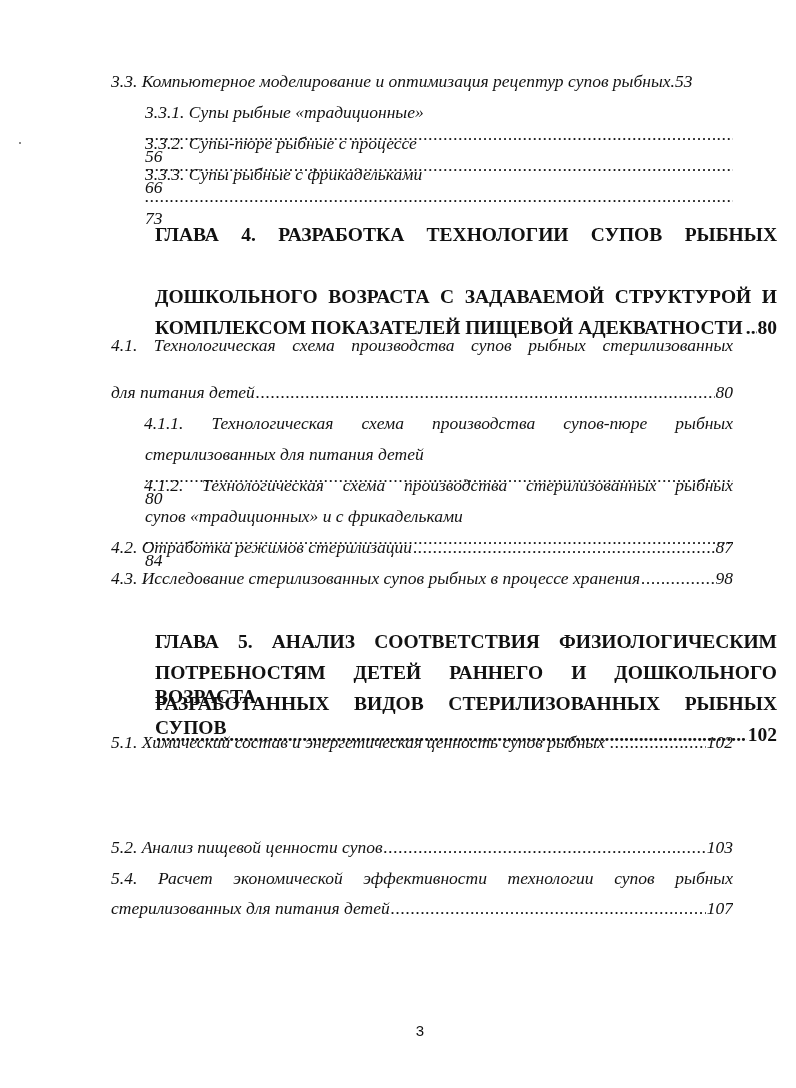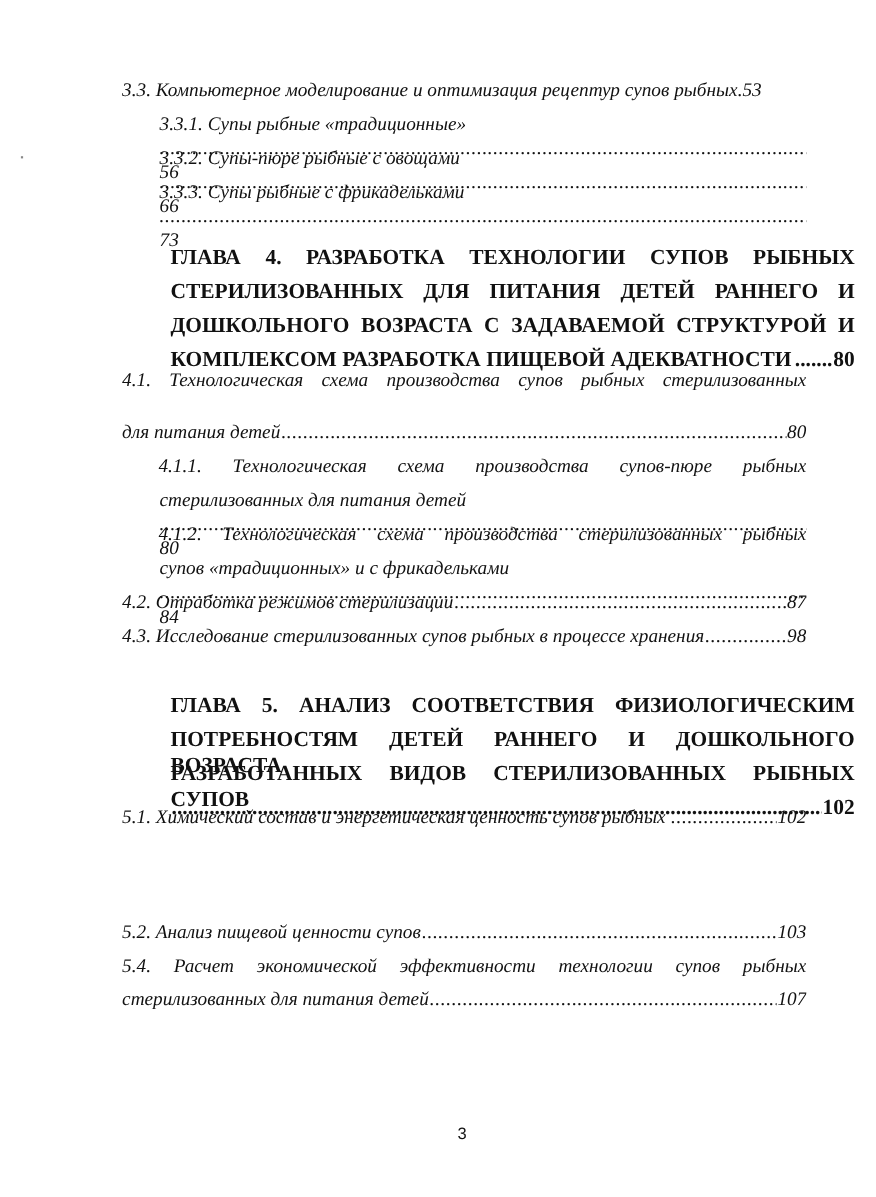--- a/index.html
+++ b/index.html
@@ -101,36 +101,35 @@
     <span>Компьютерное моделирование и оптимизация рецептур супов рыбных.</span><span>53</span>
   </div>
 
   <div class="line l2 leader" style="top:101px;">
     <span class="t"><span>3.3.1.</span> <span>Супы рыбные «традиционные»</span></span>
     <span class="dots"></span>
     <span class="p">56</span>
   </div>
 
   <div class="line l2 leader" style="top:132px;">
-    <span class="t"><span>3.3.2.</span> <span>Супы-пюре рыбные с овощами</span></span>
+    <span class="t"><span>3.3.2.</span> <span>Супы-пюре рыбные с процессе</span></span>
     <span class="dots"></span>
     <span class="p">66</span>
   </div>
 
   <div class="line l2 leader" style="top:163px;">
     <span class="t"><span>3.3.3.</span> <span>Супы рыбные с фрикадельками</span></span>
     <span class="dots"></span>
     <span class="p">73</span>
   </div>
 
   <div class="heading" style="top:223px;">ГЛАВА 4. РАЗРАБОТКА ТЕХНОЛОГИИ СУПОВ РЫБНЫХ</div>
-  <div class="heading" style="top:254px;">СТЕРИЛИЗОВАННЫХ ДЛЯ ПИТАНИЯ ДЕТЕЙ РАННЕГО И</div>
   <div class="heading" style="top:285px;">ДОШКОЛЬНОГО ВОЗРАСТА С ЗАДАВАЕМОЙ СТРУКТУРОЙ И</div>
   <div class="heading leader" style="top:316px; display:flex; align-items:baseline;">
-    <span class="t" style="white-space:nowrap;">КОМПЛЕКСОМ РАЗРАБОТКА ПИЩЕВОЙ АДЕКВАТНОСТИ</span>
+    <span class="t" style="white-space:nowrap;">КОМПЛЕКСОМ ПОКАЗАТЕЛЕЙ ПИЩЕВОЙ АДЕКВАТНОСТИ</span>
     <span class="dots" style="flex:1 1 auto; overflow:hidden; white-space:nowrap; margin-left:3px;"></span>
     <span class="p" style="white-space:nowrap;">80</span>
   </div>
 
   <div class="line justify" style="top:334px;">4.1. Технологическая схема производства супов рыбных стерилизованных</div>
   <div class="line leader" style="top:381px;">
     <span class="t">для питания детей</span>
     <span class="dots"></span>
     <span class="p">80</span>
   </div>

